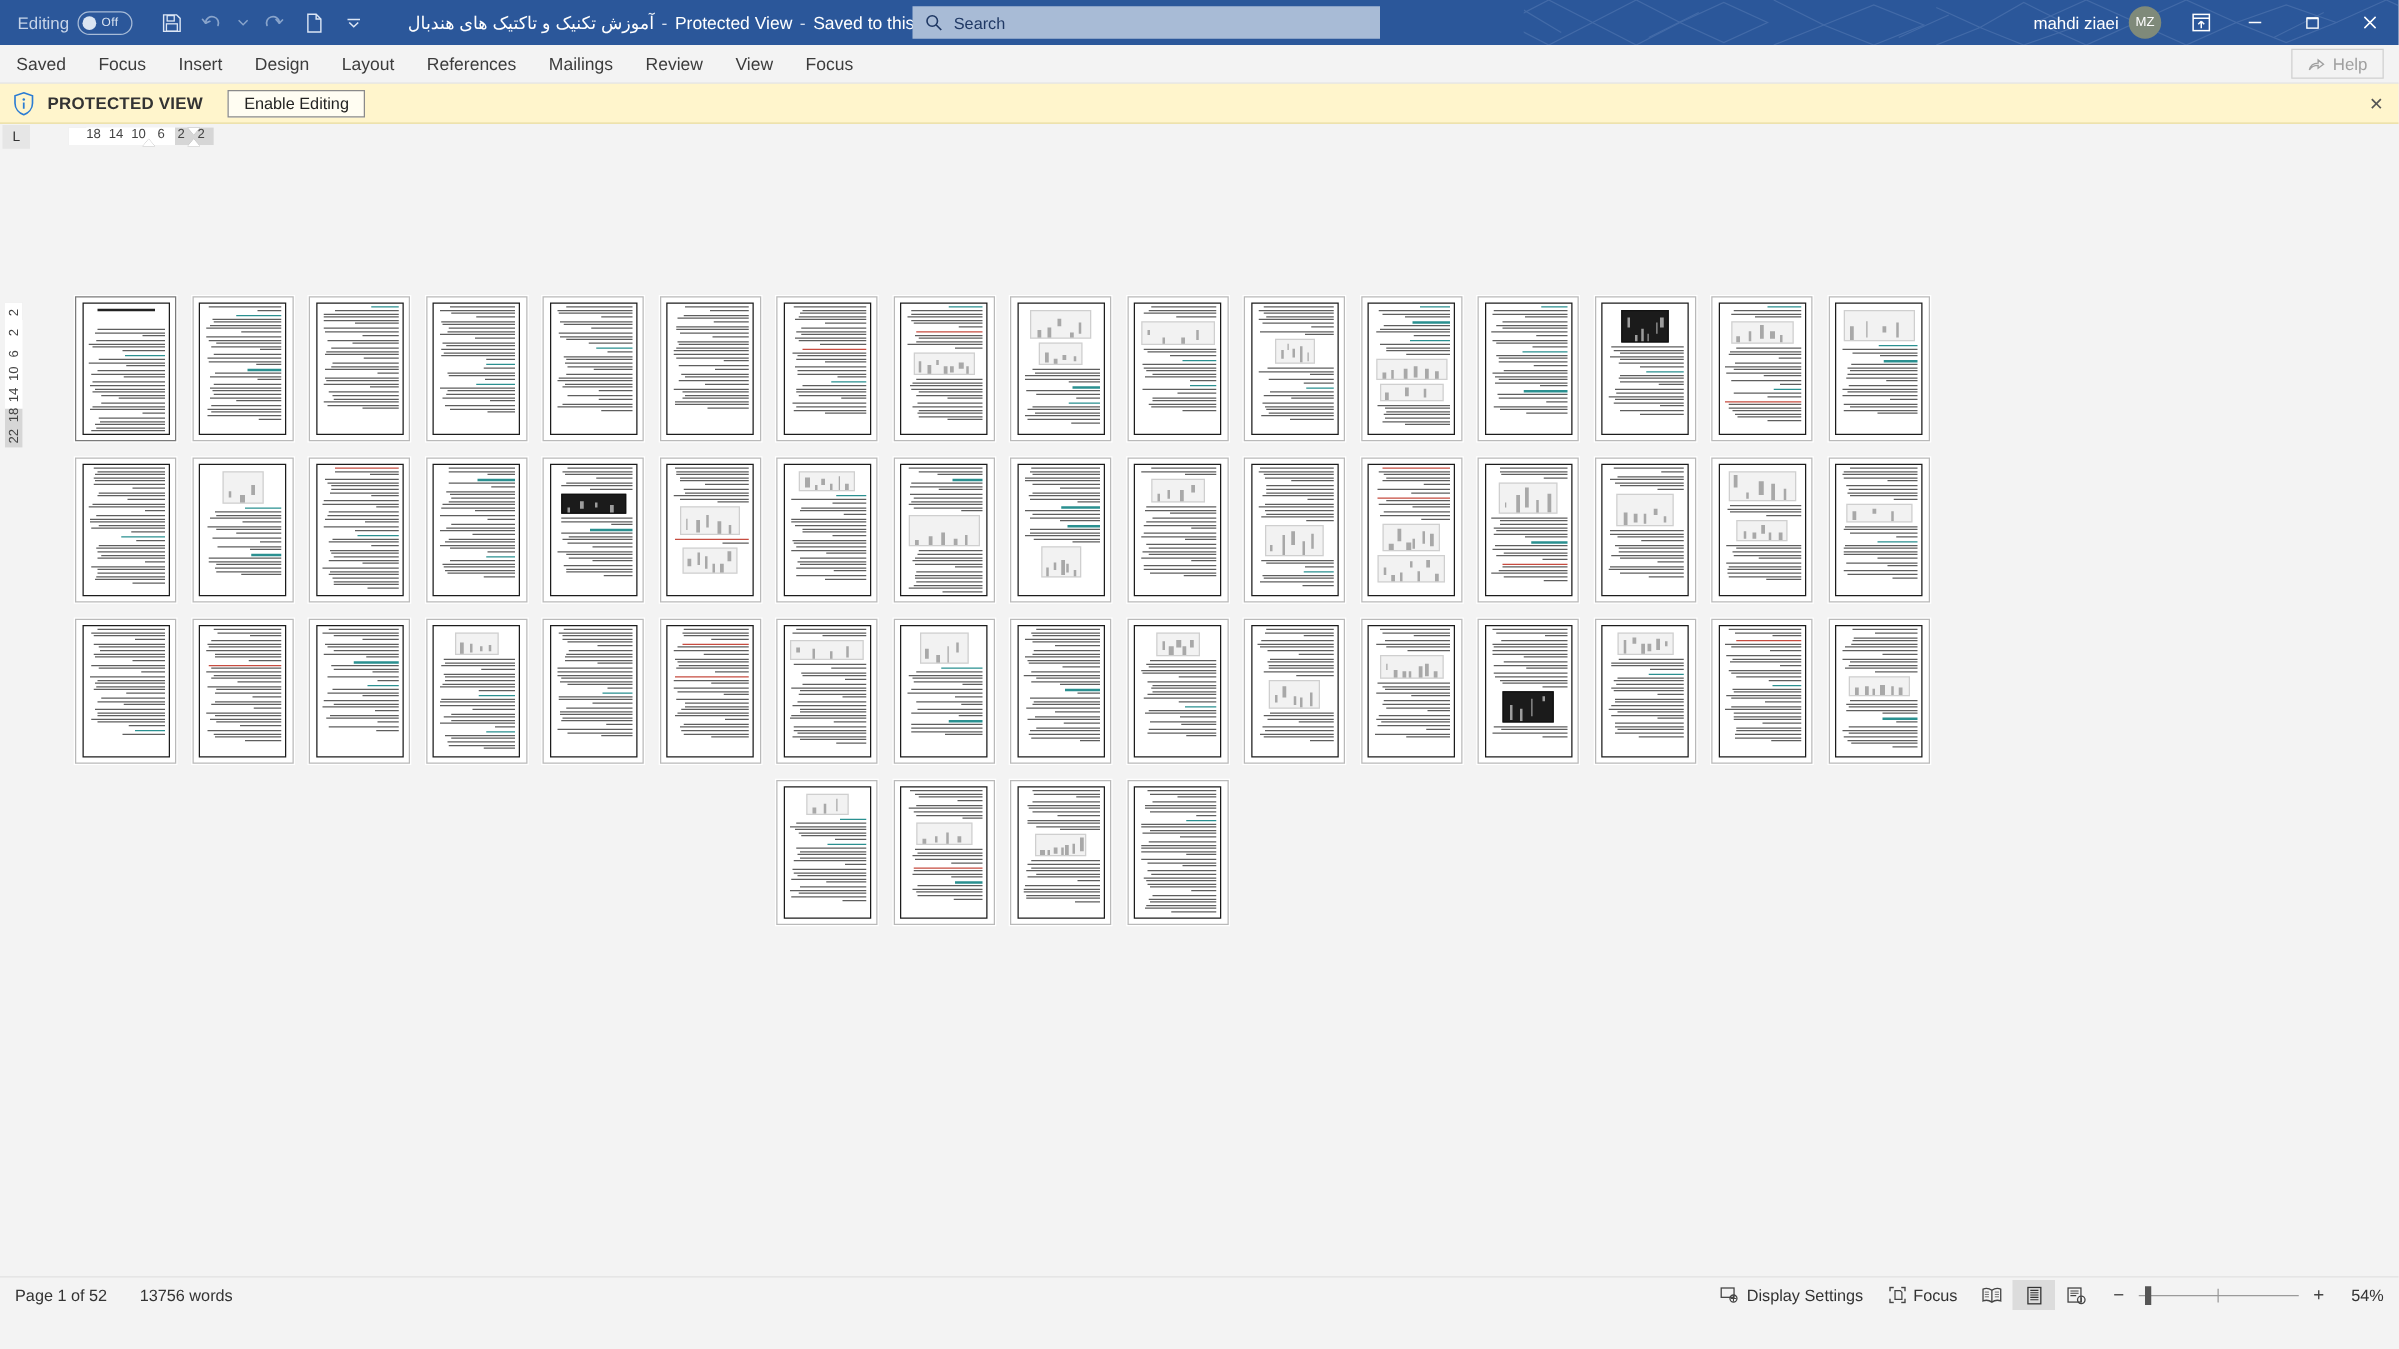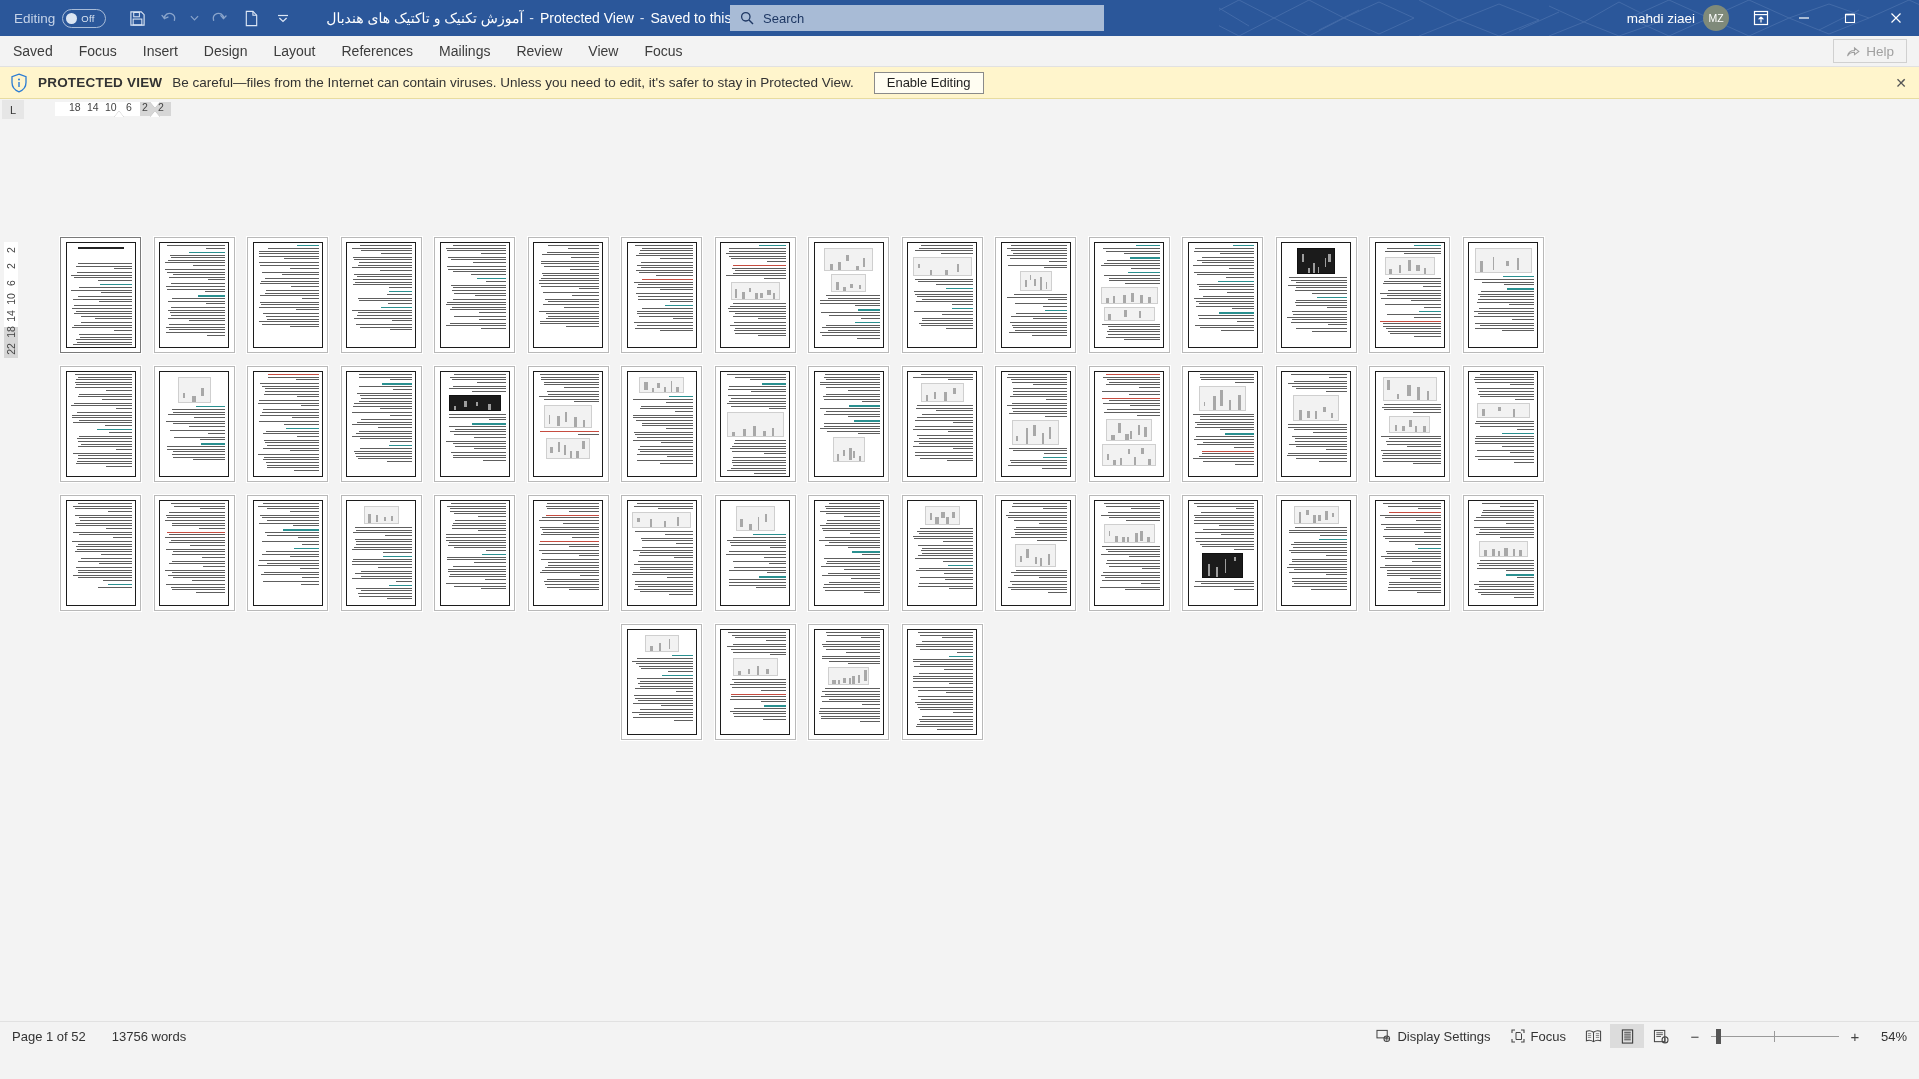--- a/index.html
+++ b/index.html
@@ -339,21 +339,20 @@
 
 <div class="protbar">
   <span class="prot-icon">
     <svg width="18" height="20" viewBox="0 0 18 20">
         <path d="M9 1.2 L16 3.6 V9.5 C16 14 12.6 17.4 9 18.8 C5.4 17.4 2 14 2 9.5 V3.6 Z" fill="none" stroke="#2b7cd3" stroke-width="1.3"></path>
         <circle cx="9" cy="6.6" r="1" fill="#2b7cd3"></circle>
         <path d="M9 9 V14" stroke="#2b7cd3" stroke-width="1.4"></path>
       </svg>
   </span>
   <span class="prot-strong">PROTECTED VIEW</span>
-  <span class="prot-msg">Be careful—files from the Internet can contain viruses. Unless you need to edit, it's safer to stay in Protected View.</span>
   <span class="enable-btn">Enable Editing</span>
   <span class="prot-close">✕</span>
 </div>
 
 <div class="rulerbar">
   <span class="tabstop">L</span>
   <div class="hruler">
     <div class="hr-grey-l"></div>
     <div class="hr-track"></div>
     <div class="hr-grey-r"></div>

